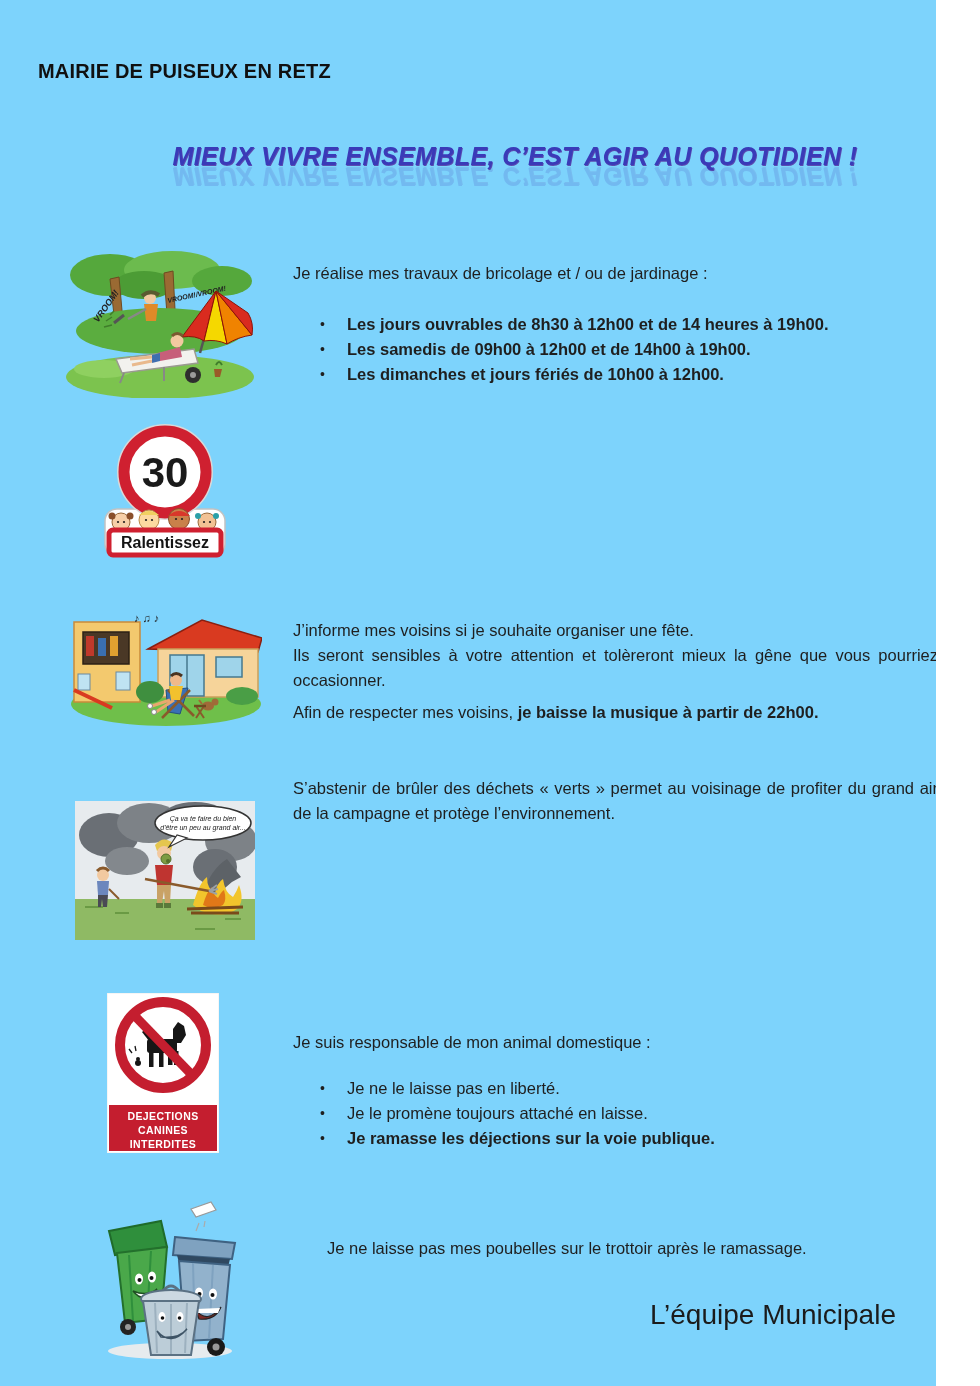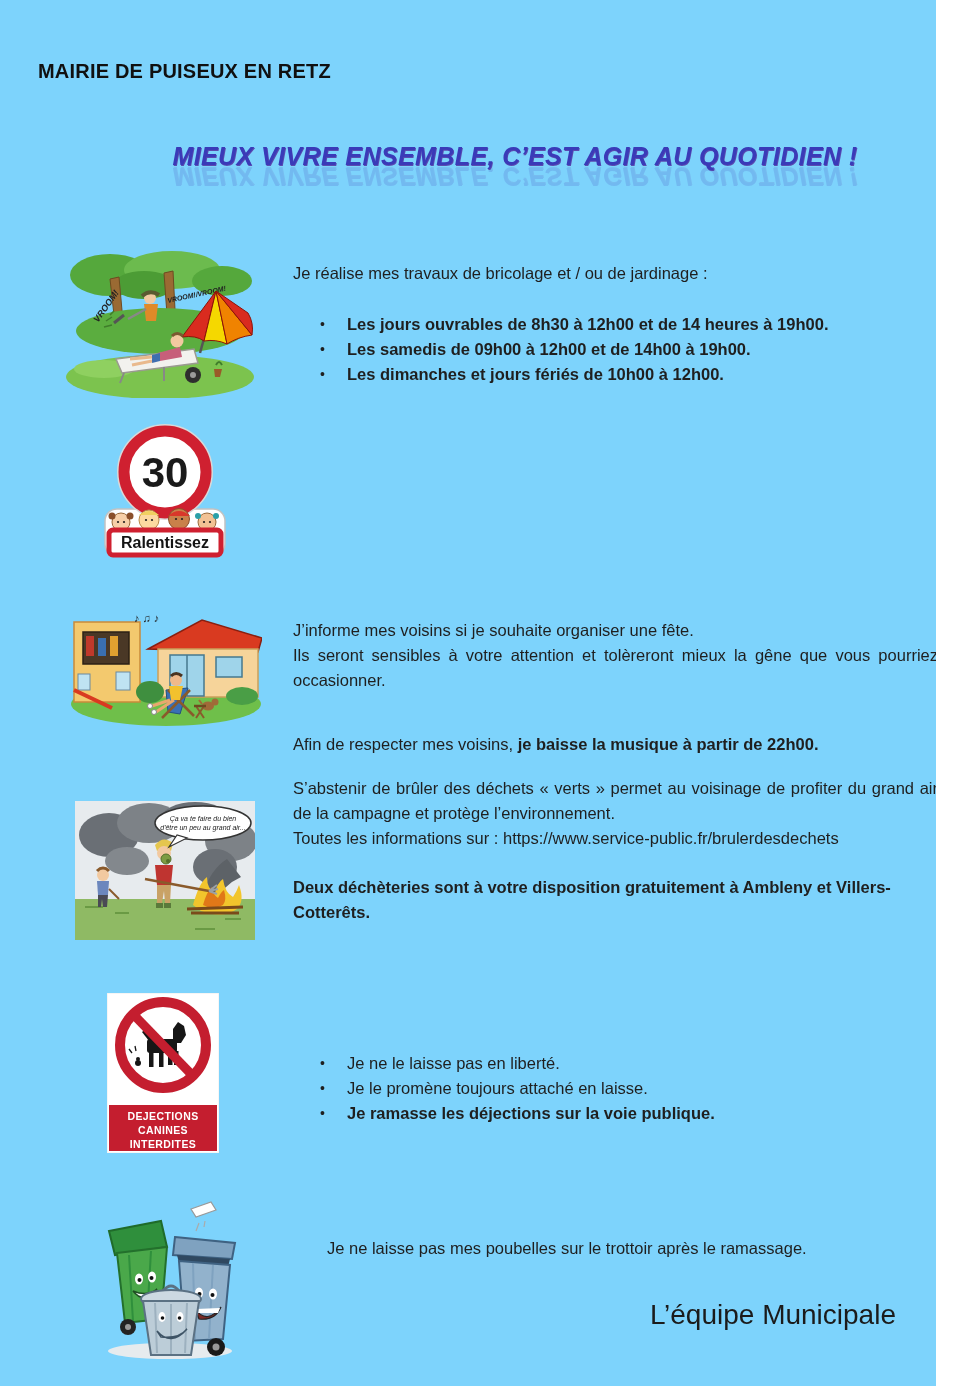--- a/index.html
+++ b/index.html
@@ -18,21 +18,21 @@
   .tb p{margin:0;}
   .just{text-align:justify;}
   .b{font-weight:700;}
 
   ul.bul{list-style:none;margin:0;padding:0;}
   ul.bul li{display:flex;padding-left:27px;}
   ul.bul .mk{flex:none;width:27px;font-size:14px;}
 
   .s1{top:261px;}  .s1 ul{margin-top:26px;font-weight:700;} .s1 ul .mk{font-weight:400;}
   .s2{top:483px;}
-  .s3{top:618px;}  .s3 .sp{margin-top:39px;}
+  .s3{top:618px;}  .s3 .sp{margin-top:7px;}
   .s4{top:776px;}  .s4 .sp{margin-top:24px;}
   .s5{top:1030px;} .s5 ul{margin-top:21px;}
   .s6{top:1236px;margin-left:34px;}
 
   .signature{right:40px;top:1299px;font-size:28px;color:#1b1b1b;}
 
   .fig{line-height:0;}
   svg text{font-family:"Liberation Sans",sans-serif;}
 </style>
 </head>
@@ -237,22 +237,20 @@
       <g>
         <ellipse cx="128" cy="22" rx="48" ry="17" fill="#ffffff" stroke="#333" stroke-width="1.5"></ellipse>
         <path d="M102,34 L94,46 L112,37 Z" fill="#ffffff" stroke="#333" stroke-width="1.2"></path>
         <text x="128" y="20" font-size="7" font-style="italic" fill="#222" text-anchor="middle">Ça va te faire du bien</text>
         <text x="128" y="29" font-size="7" font-style="italic" fill="#222" text-anchor="middle">d'être un peu au grand air...</text>
       </g>
     </svg>
   </div>
   <div class="abs tb s4">
     <p class="just">S’abstenir de brûler des déchets « verts » permet au voisinage de profiter du grand air de la campagne et protège l’environnement.</p>
-    <p>Toutes les informations sur : https://www.service-public.fr/brulerdesdechets</p>
-    <p class="sp b">Deux déchèteries sont à votre disposition gratuitement  à  Ambleny et Villers-Cotterêts.</p>
   </div>
 
   <div class="abs fig" style="left:107px;top:993px;">
     <svg width="112" height="160" viewBox="0 0 112 160">
       <rect x="0" y="0" width="112" height="160" fill="#ffffff" stroke="#ececec" stroke-width="1"></rect>
       <circle cx="56" cy="52" r="43" fill="#ffffff" stroke="#c41e2f" stroke-width="10"></circle>
       <g fill="#161616">
         <rect x="40" y="46" width="30" height="14" rx="3"></rect>
         <polygon points="66,50 66,36 71,29 77,33 79,42 74,50"></polygon>
         <rect x="42" y="58" width="4.5" height="16"></rect>
@@ -265,20 +263,21 @@
         <path d="M25,60 l-3,-4 M29,58 l-1,-5" stroke="#161616" stroke-width="1.3" fill="none"></path>
       </g>
       <line x1="27" y1="22" x2="86" y2="83" stroke="#c41e2f" stroke-width="9"></line>
       <rect x="2" y="112" width="108" height="46" fill="#c41e2f"></rect>
       <text x="56" y="127" font-size="10.5" font-weight="700" fill="#fff" text-anchor="middle" letter-spacing=".4">DEJECTIONS</text>
       <text x="56" y="141" font-size="10.5" font-weight="700" fill="#fff" text-anchor="middle" letter-spacing=".4">CANINES</text>
       <text x="56" y="155" font-size="10.5" font-weight="700" fill="#fff" text-anchor="middle" letter-spacing=".4">INTERDITES</text>
     </svg>
   </div>
   <div class="abs tb s5">
+    <p>Je suis responsable de mon animal domestique :</p>
     <ul class="bul">
       <li>
         <span class="mk">•</span>
         <span>Je ne le laisse pas en liberté.</span>
       </li>
       <li>
         <span class="mk">•</span>
         <span>Je le promène toujours attaché en laisse.</span>
       </li>
       <li>

